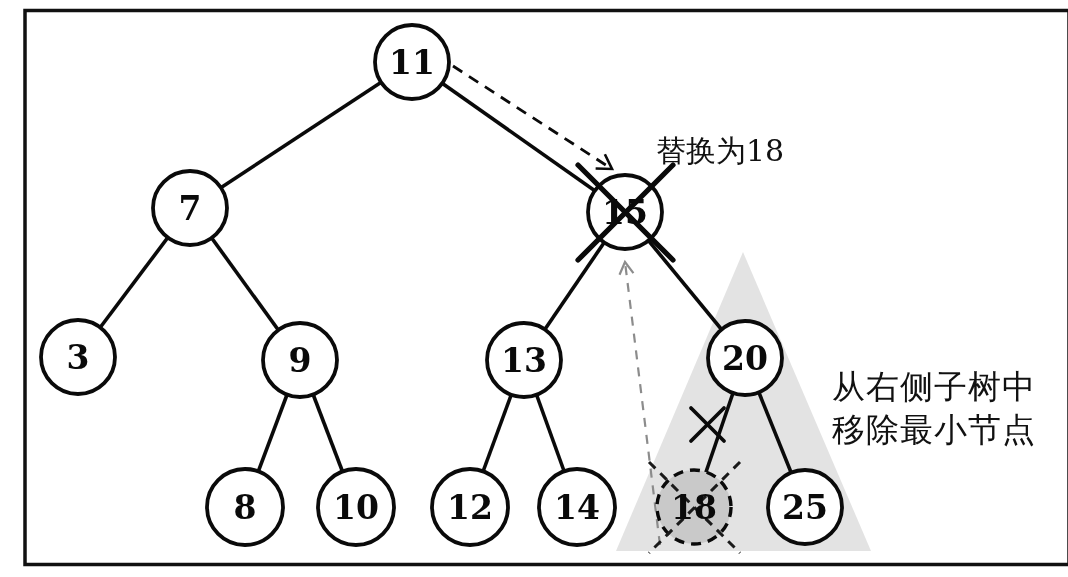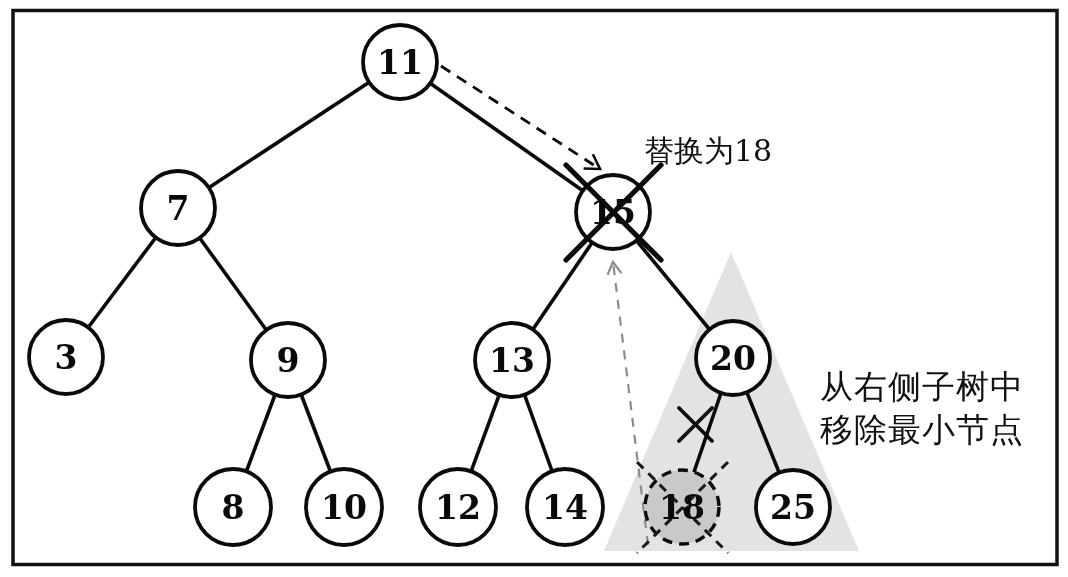--- a/index.html
+++ b/index.html
@@ -1,20 +1,21 @@
 <!DOCTYPE html>
 <html><head>
 <meta charset="utf-8">
 <style>
   html, body { margin: 0; padding: 0; background: #ffffff; }
   .stage {
     position: relative;
     width: 868px; height: 577px;
     background: #ffffff;
     font-family: "DejaVu Serif", "Liberation Serif", serif;
+    padding-left: 12px;
   }
   svg { display: block; }
   marker { overflow: visible; }
   .edge { stroke: #0a0a0a; stroke-width: 3.6; }
   .node-circle { fill: #ffffff; stroke: #0a0a0a; stroke-width: 3.8; }
   .node-label {
     font-family: "DejaVu Serif", "Liberation Serif", serif;
     font-size: 33px; font-weight: bold;
     text-anchor: middle; fill: #0a0a0a;
   }

